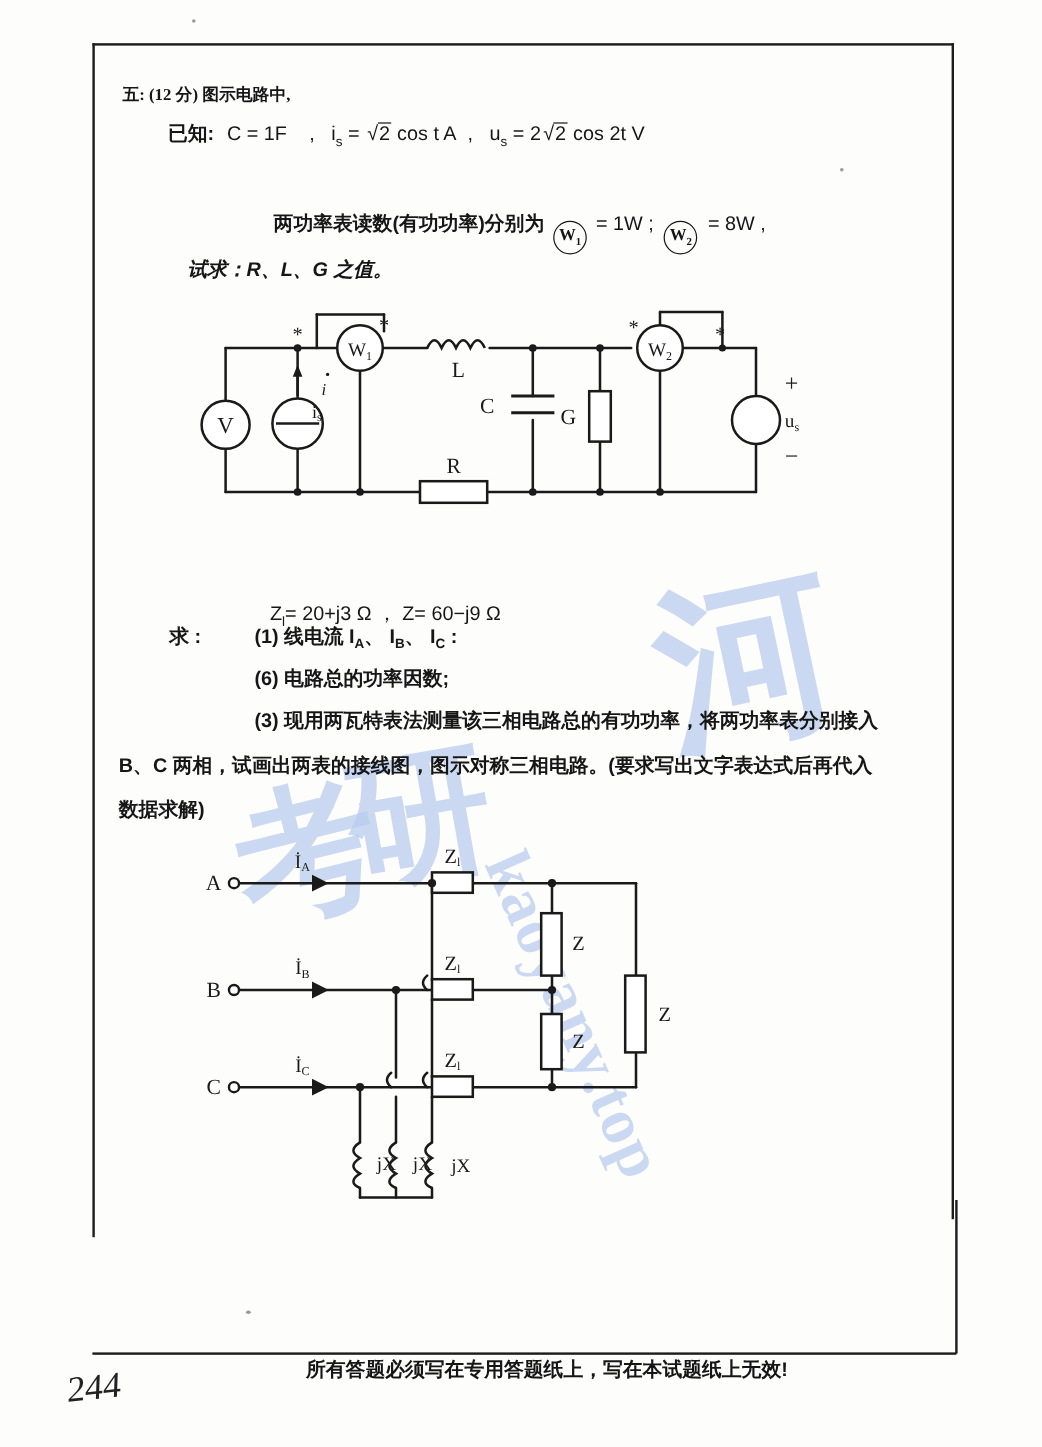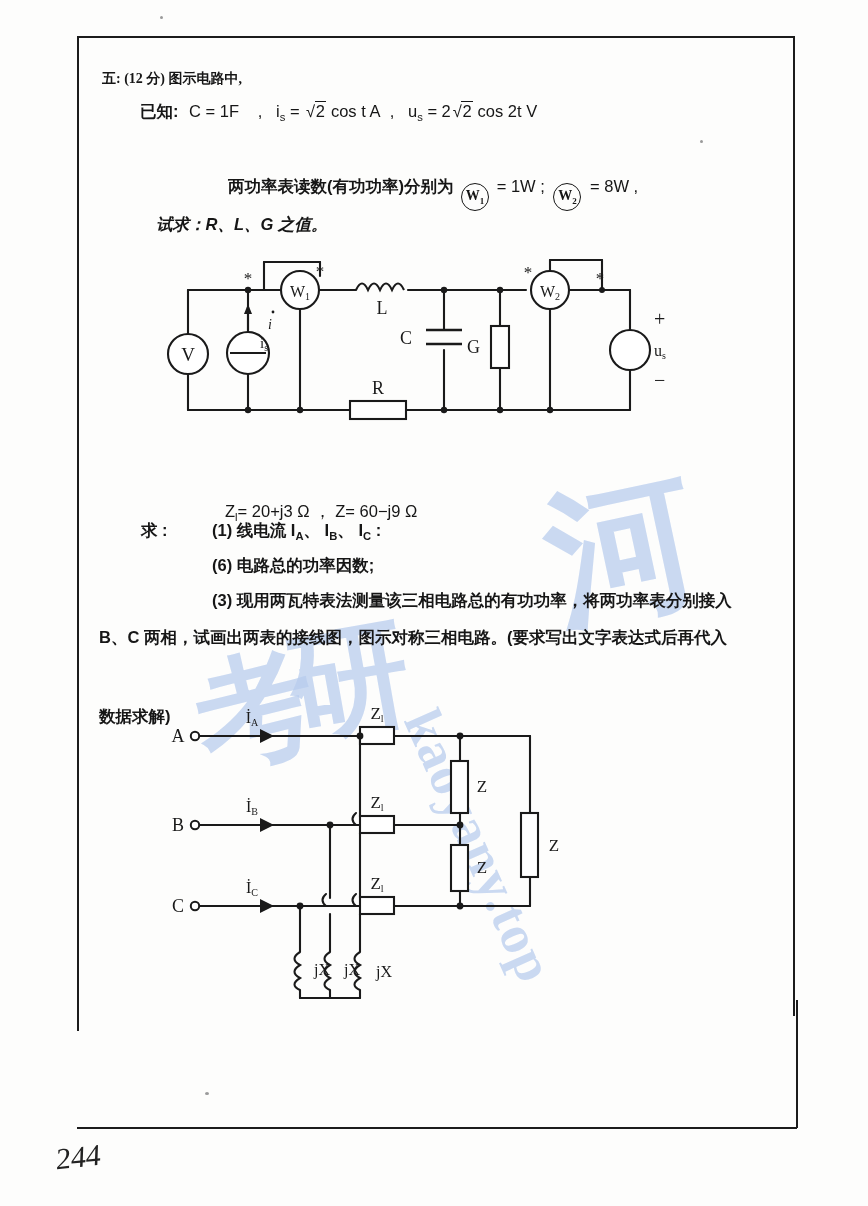--- a/index.html
+++ b/index.html
@@ -199,21 +199,21 @@
 
   <div class="txt q-line" style="left:141px;top:520px;">求 :</div>
 
   <div class="txt q-line" style="left:212px;top:520px;">
     <span>(1) 线电流 I</span><sub>A</sub><span>、 I</span><sub>B</sub><span>、 I</span><sub>C</sub><span> :</span>
   </div>
 
   <div class="txt q-line" style="left:212px;top:555px;">(6) 电路总的功率因数;</div>
   <div class="txt q-line" style="left:212px;top:590px;">(3) 现用两瓦特表法测量该三相电路总的有功功率，将两功率表分别接入</div>
   <div class="txt q-line" style="left:99px;top:627px;">B、C 两相，试画出两表的接线图，图示对称三相电路。(要求写出文字表达式后再代入</div>
-  <div class="txt q-line" style="left:99px;top:664px;margin-top:42px;">数据求解)</div>
+  <div class="txt q-line" style="left:99px;top:664px;">数据求解)</div>
 
   <div class="circuit" style="left:170px;top:705px;">
   <svg width="440" height="320" viewBox="0 0 440 320">
     <g fill="none" stroke="#1a1a1a" stroke-width="2.1" stroke-linecap="round">
 
       <line x1="30" y1="31" x2="190" y2="31"></line>
       <line x1="224" y1="31" x2="290" y2="31"></line>
 
       <line x1="30" y1="120" x2="190" y2="120"></line>
       <line x1="224" y1="120" x2="290" y2="120"></line>
@@ -298,15 +298,16 @@
       <circle cx="190" cy="31" r="3.4"></circle>
       <circle cx="290" cy="31" r="3.4"></circle>
       <circle cx="290" cy="120" r="3.4"></circle>
       <circle cx="290" cy="201" r="3.4"></circle>
       <circle cx="160" cy="120" r="3.4"></circle>
       <circle cx="130" cy="201" r="3.4"></circle>
     </g>
   </svg>
   </div>
 
+  <div class="footer-note">所有答题必须写在专用答题纸上，写在本试题纸上无效!</div>
   <div class="page-num">244</div>
 
 </div>
 
 </body></html>

